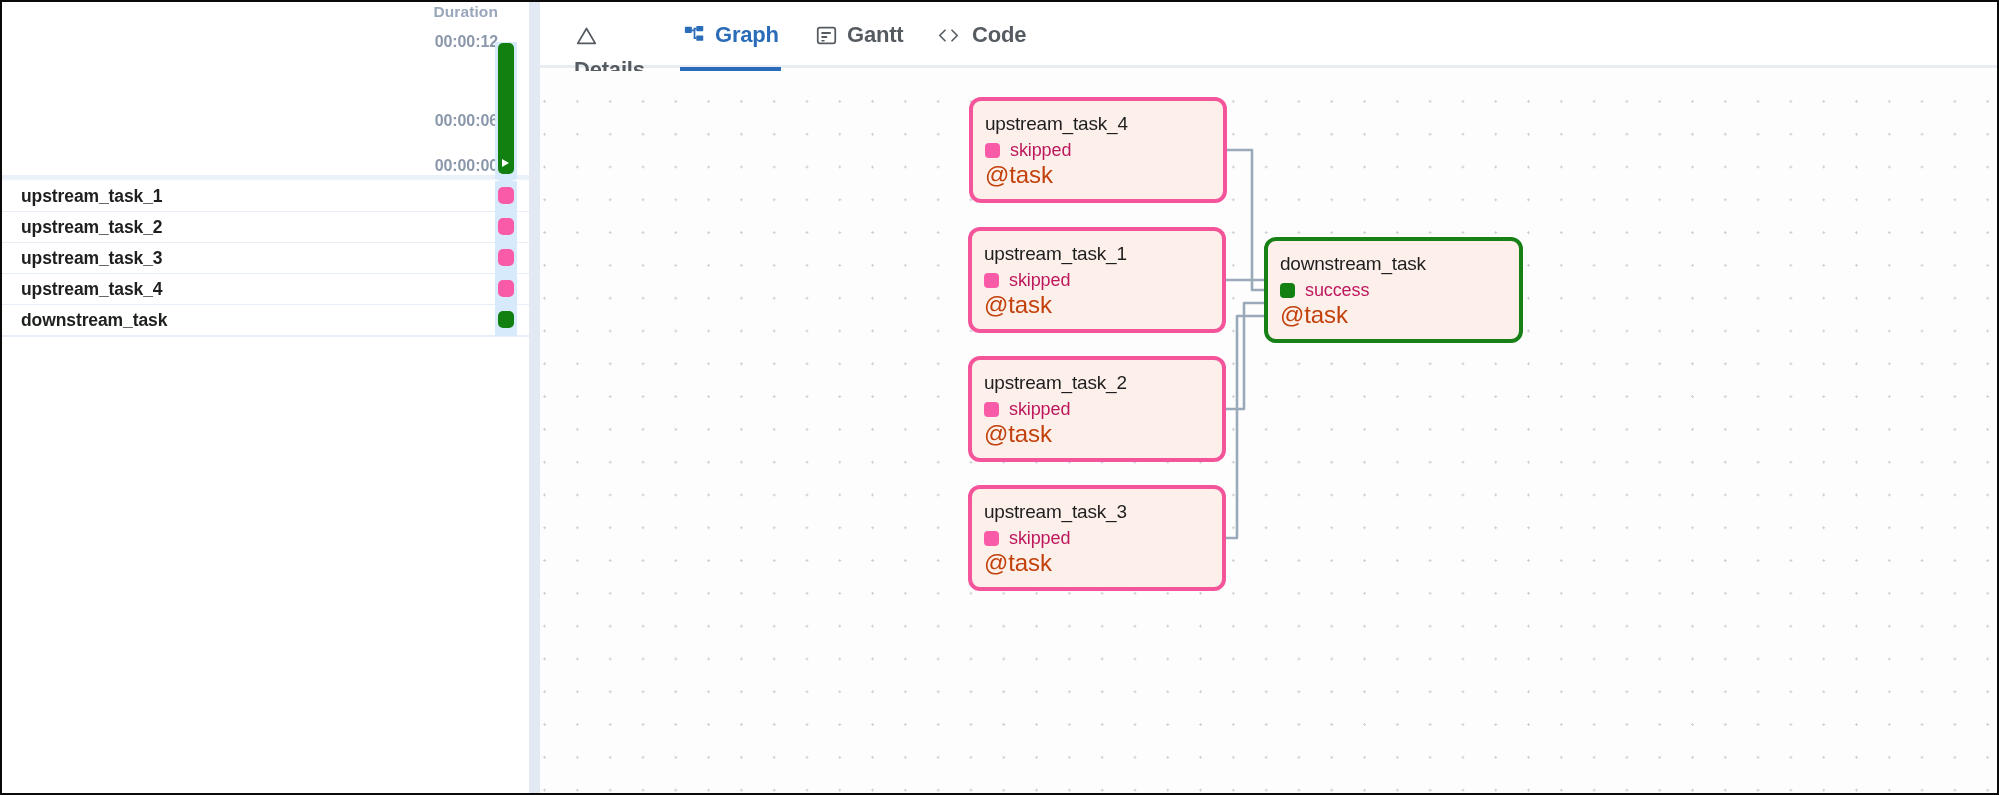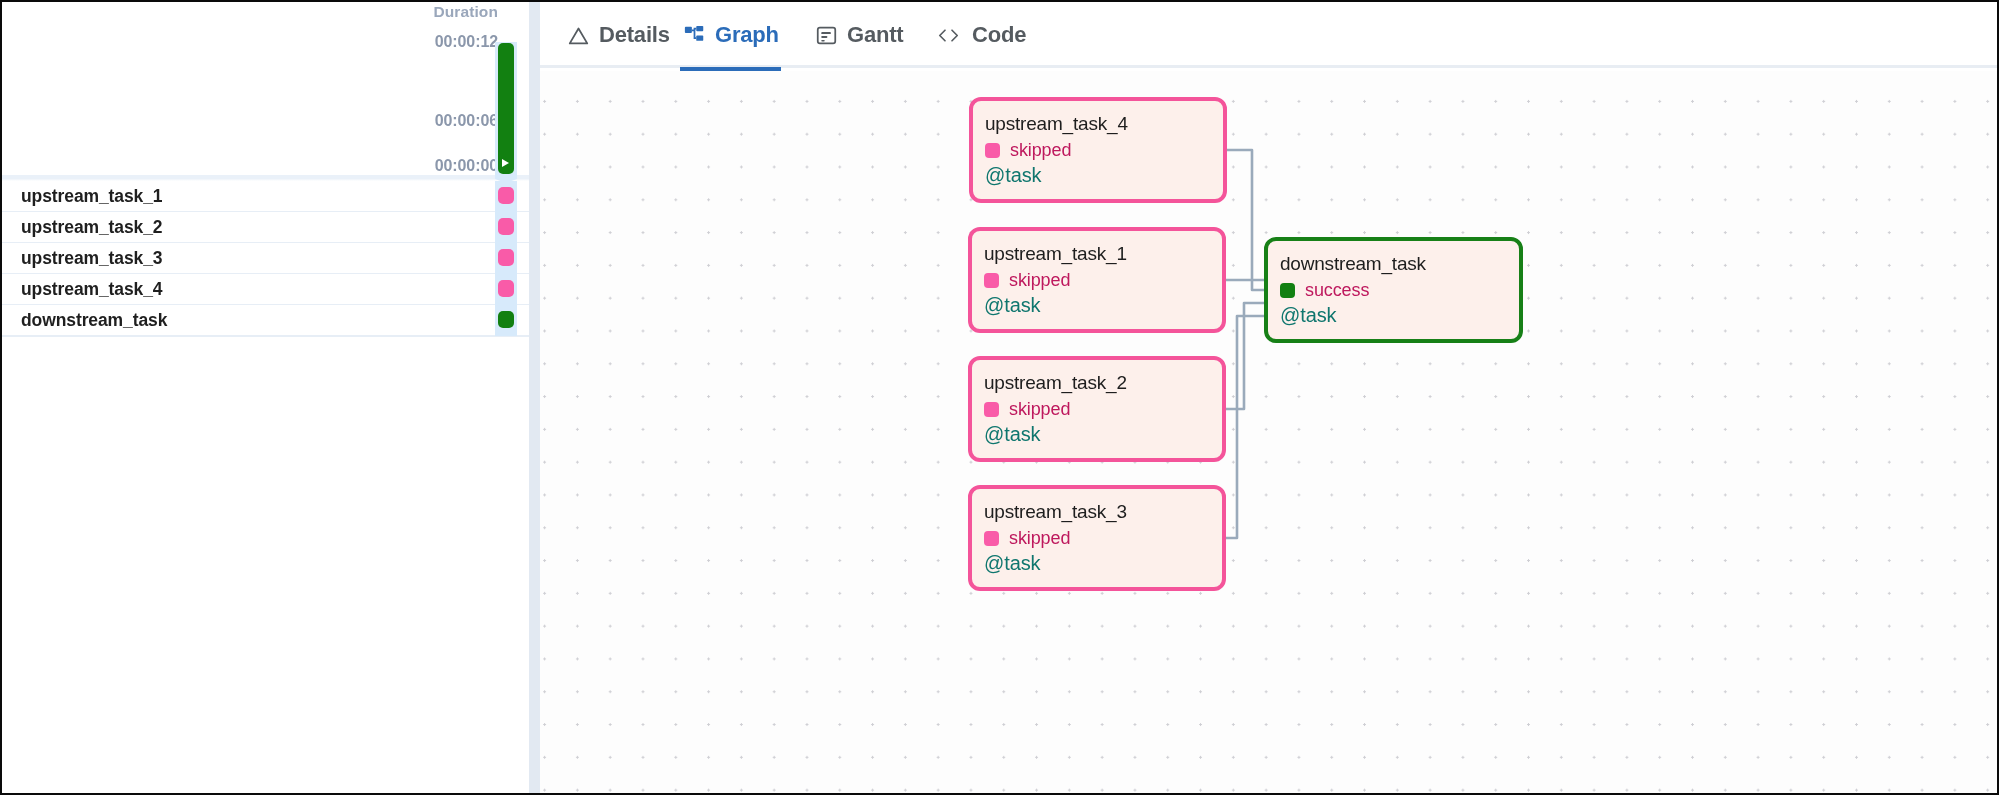--- a/index.html
+++ b/index.html
@@ -176,21 +176,21 @@
   }
   .tab-underline {
     position: absolute;
     left: 0; bottom: -3px;
     width: 100%; height: 4px;
     background: #2b6cb9;
     display: none;
   }
   .tab.active .tab-underline { display: block; }
 
-  #tab-details { left: 24px; }
+  #tab-details { left: 32px; flex-direction: column; }
   #tab-graph   { left: 140px; }
   #tab-gantt   { left: 272px; }
   #tab-code    { left: 394px; gap: 12px; }
   #tab-auditlog{ left: 502px; }
 
   
   #graph-canvas {
     position: absolute;
     left: 0; top: 69px;
     width: 1457px; height: 722px;
@@ -232,22 +232,22 @@
     flex: 0 0 auto;
   }
   .state-text {
     font-size: 18px;
     color: #be185d;
     letter-spacing: -.1px;
     line-height: 20px;
   }
   .node-type {
     margin-top: 4px;
-    font-size: 20px;
-    color: #0f766e;
+    font-size: 24px;
+    color: #c2410c;
     letter-spacing: -.1px;
     line-height: 22px;
   }
 </style>
 </head>
 <body>
 
 <div id="app">
 
   <div id="left-panel">

